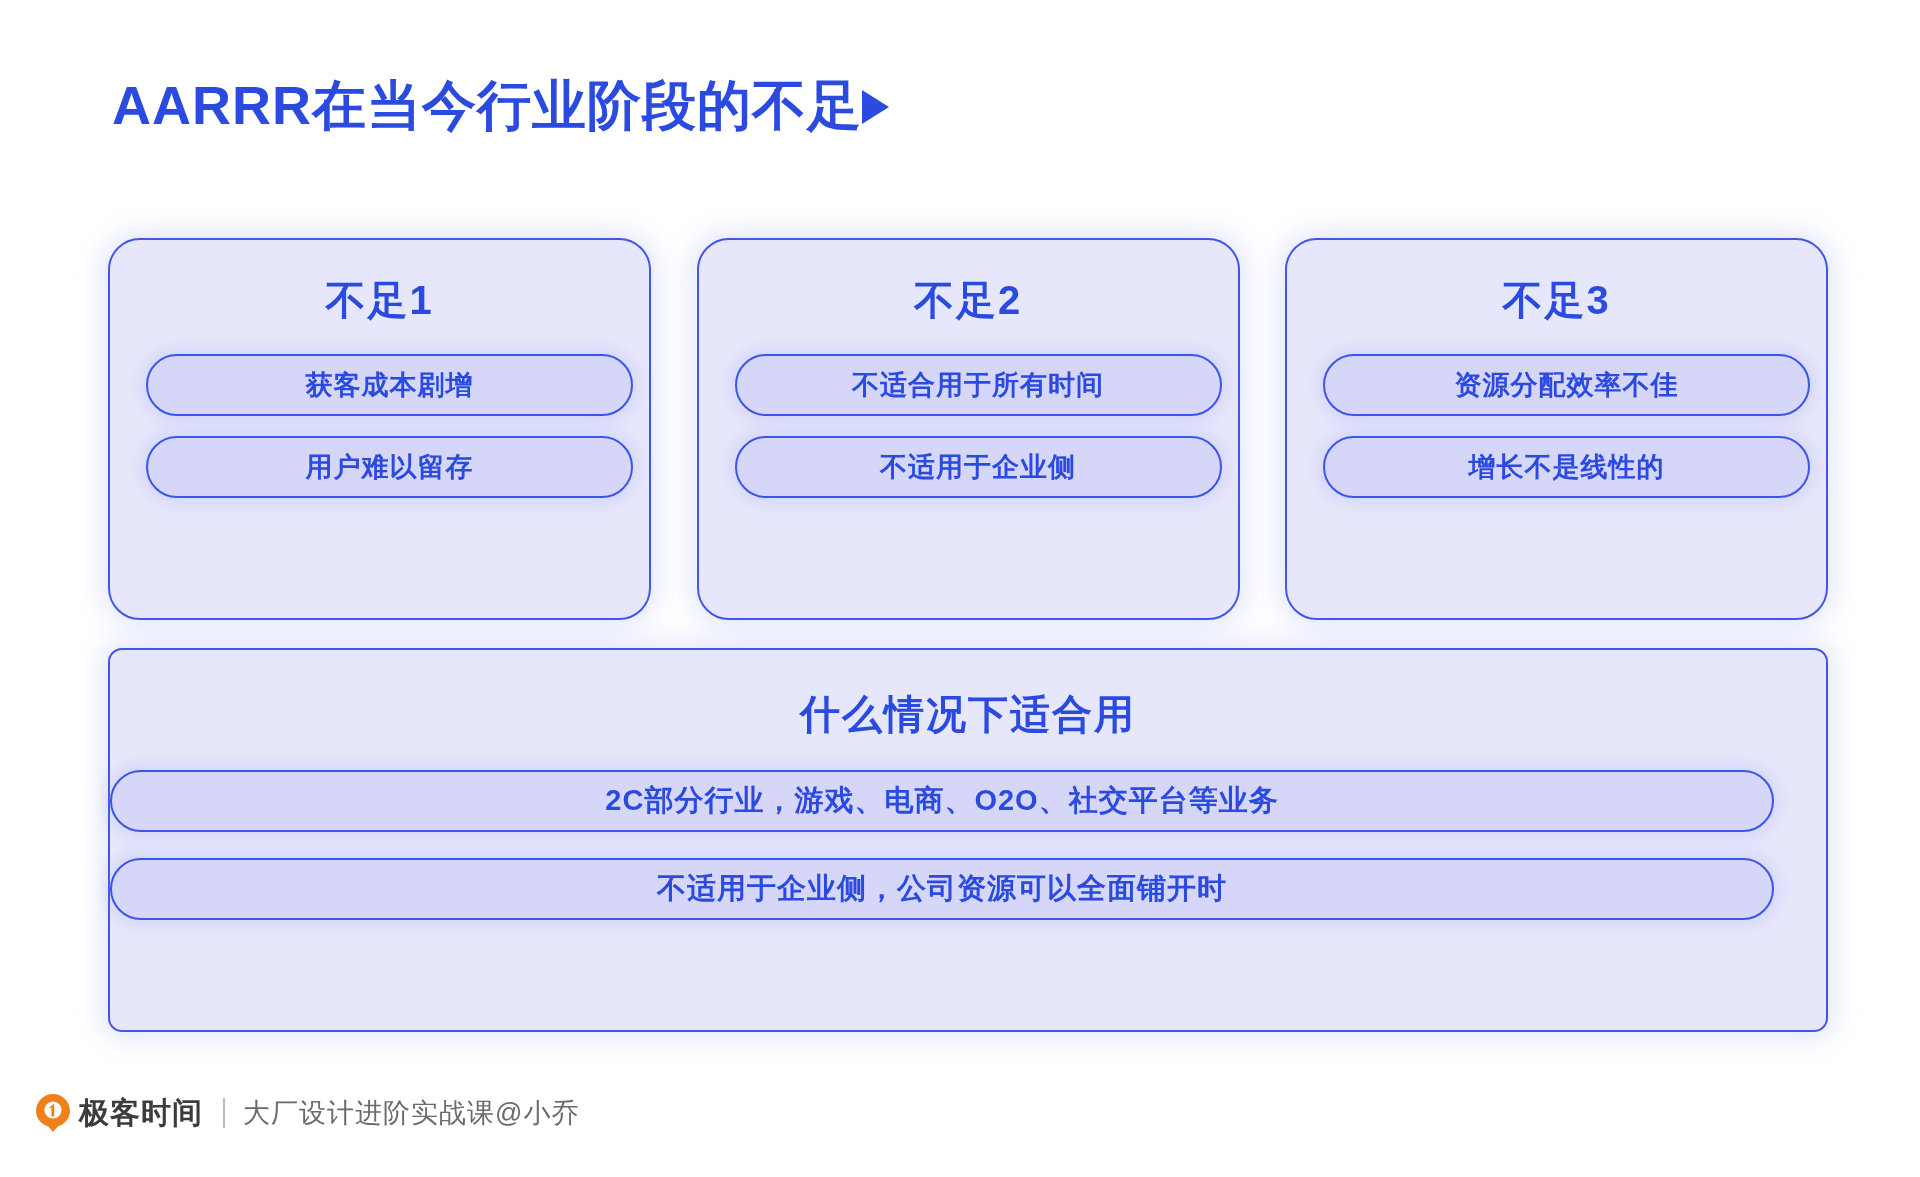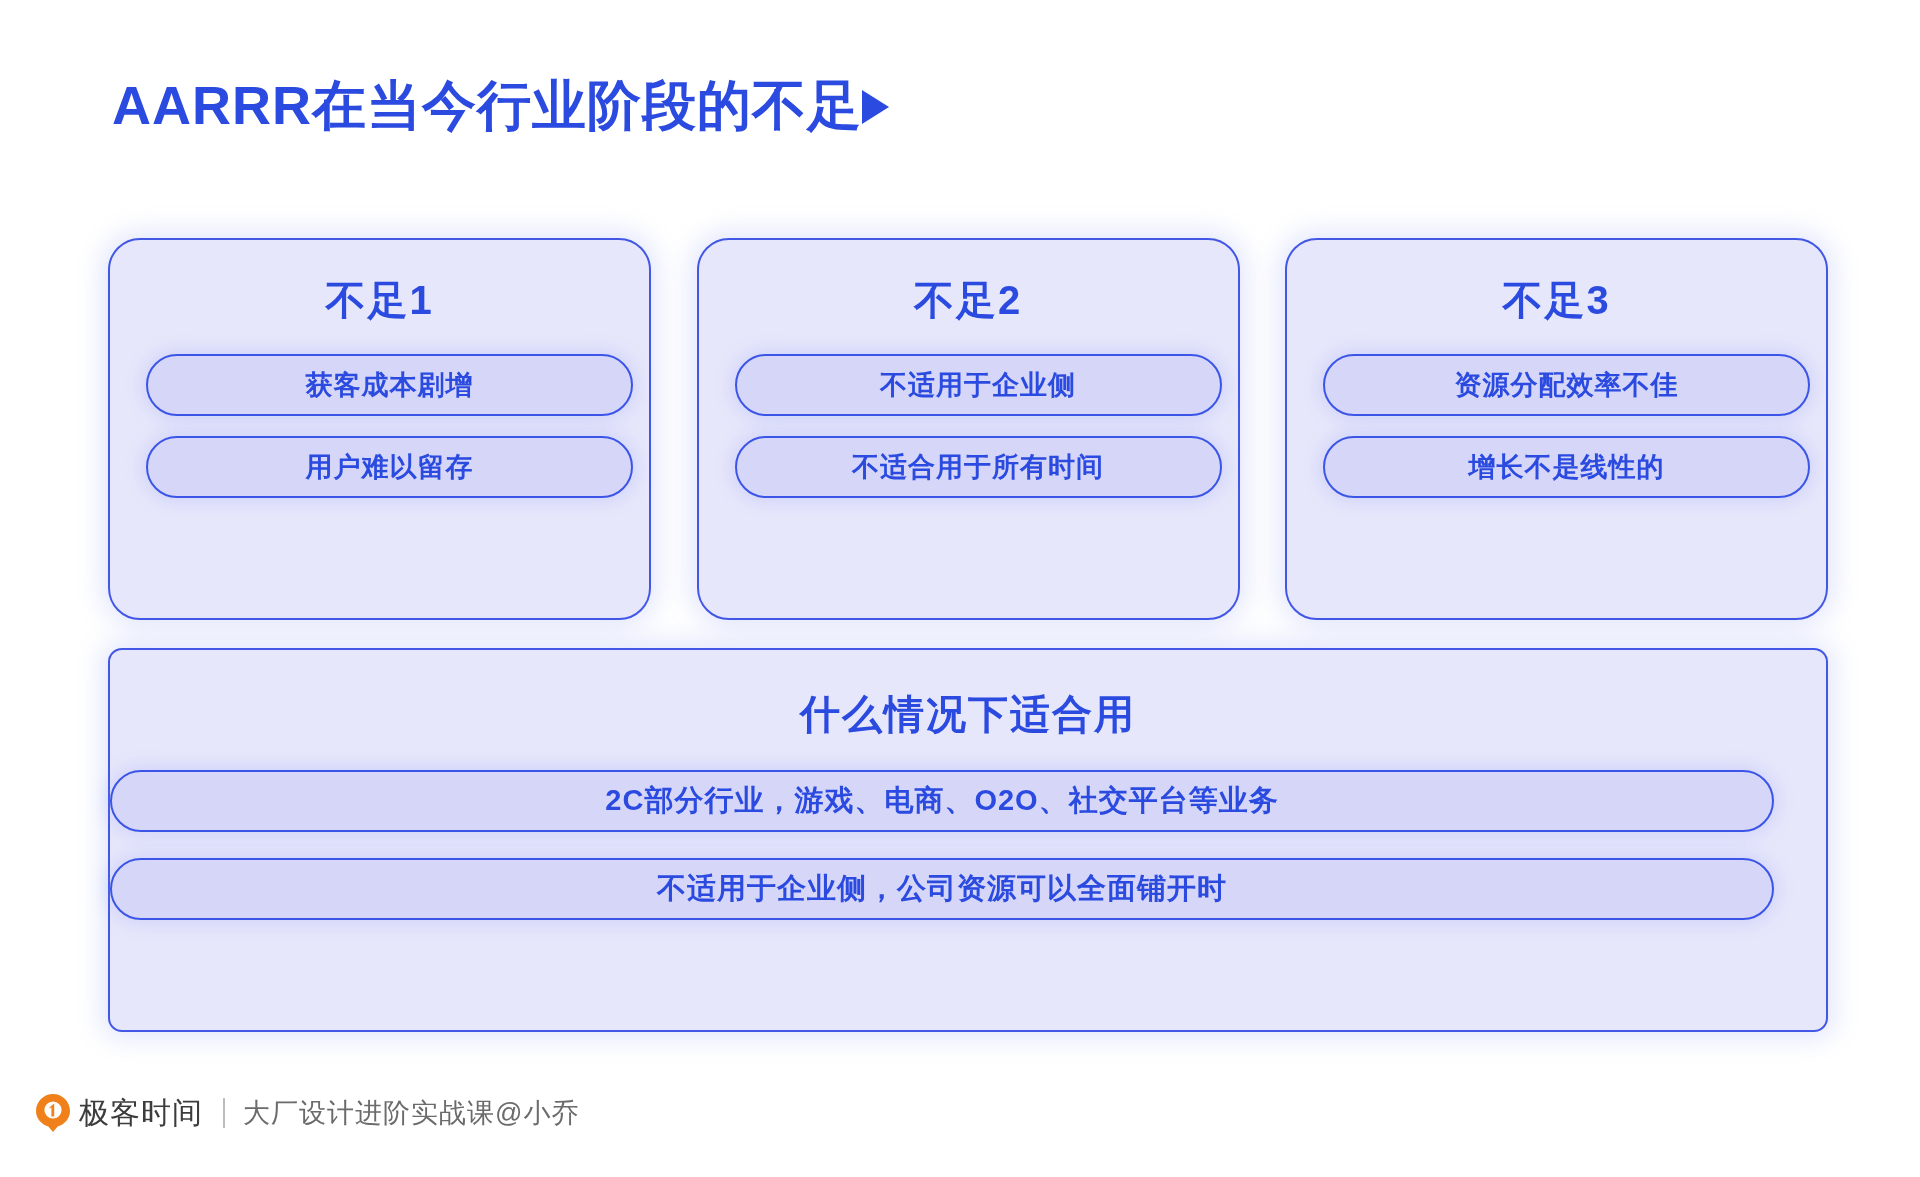--- a/index.html
+++ b/index.html
@@ -155,21 +155,21 @@
     height: 50px;
   }
   .footer-logo-icon {
     width: 34px;
     height: 38px;
     margin-right: 9px;
     flex: none;
   }
   .footer-brand {
     font-size: 30px;
-    font-weight: 400;
+    font-weight: 700;
     color: #3c3c3c;
     letter-spacing: 1px;
     line-height: 1;
   }
   .footer-divider {
     width: 2px;
     height: 30px;
     background: #bdbdbd;
     margin: 0 18px 0 20px;
   }
@@ -195,22 +195,22 @@
     <div class="card-title">不足1</div>
     <div class="pill-list">
       <div class="pill">获客成本剧增</div>
       <div class="pill">用户难以留存</div>
     </div>
   </div>
 
   <div class="card">
     <div class="card-title">不足2</div>
     <div class="pill-list">
+      <div class="pill">不适合用于所有时间</div>
       <div class="pill">不适用于企业侧</div>
-      <div class="pill">不适合用于所有时间</div>
     </div>
   </div>
 
   <div class="card">
     <div class="card-title">不足3</div>
     <div class="pill-list">
       <div class="pill">资源分配效率不佳</div>
       <div class="pill">增长不是线性的</div>
     </div>
   </div>

